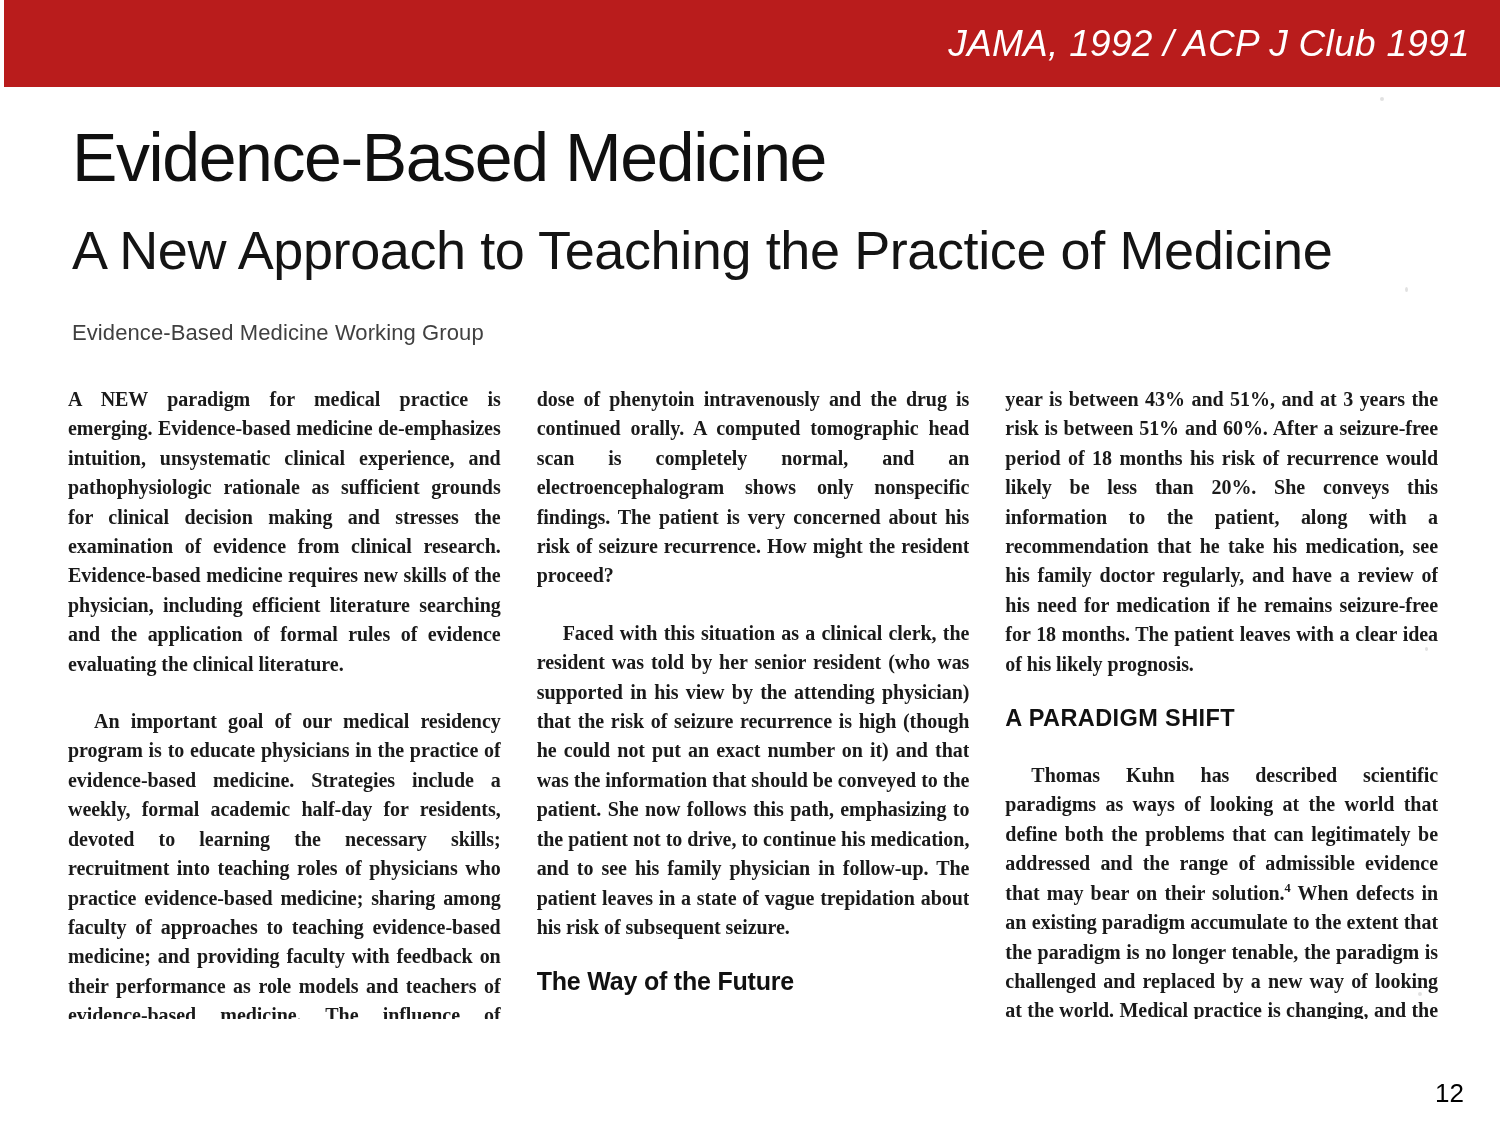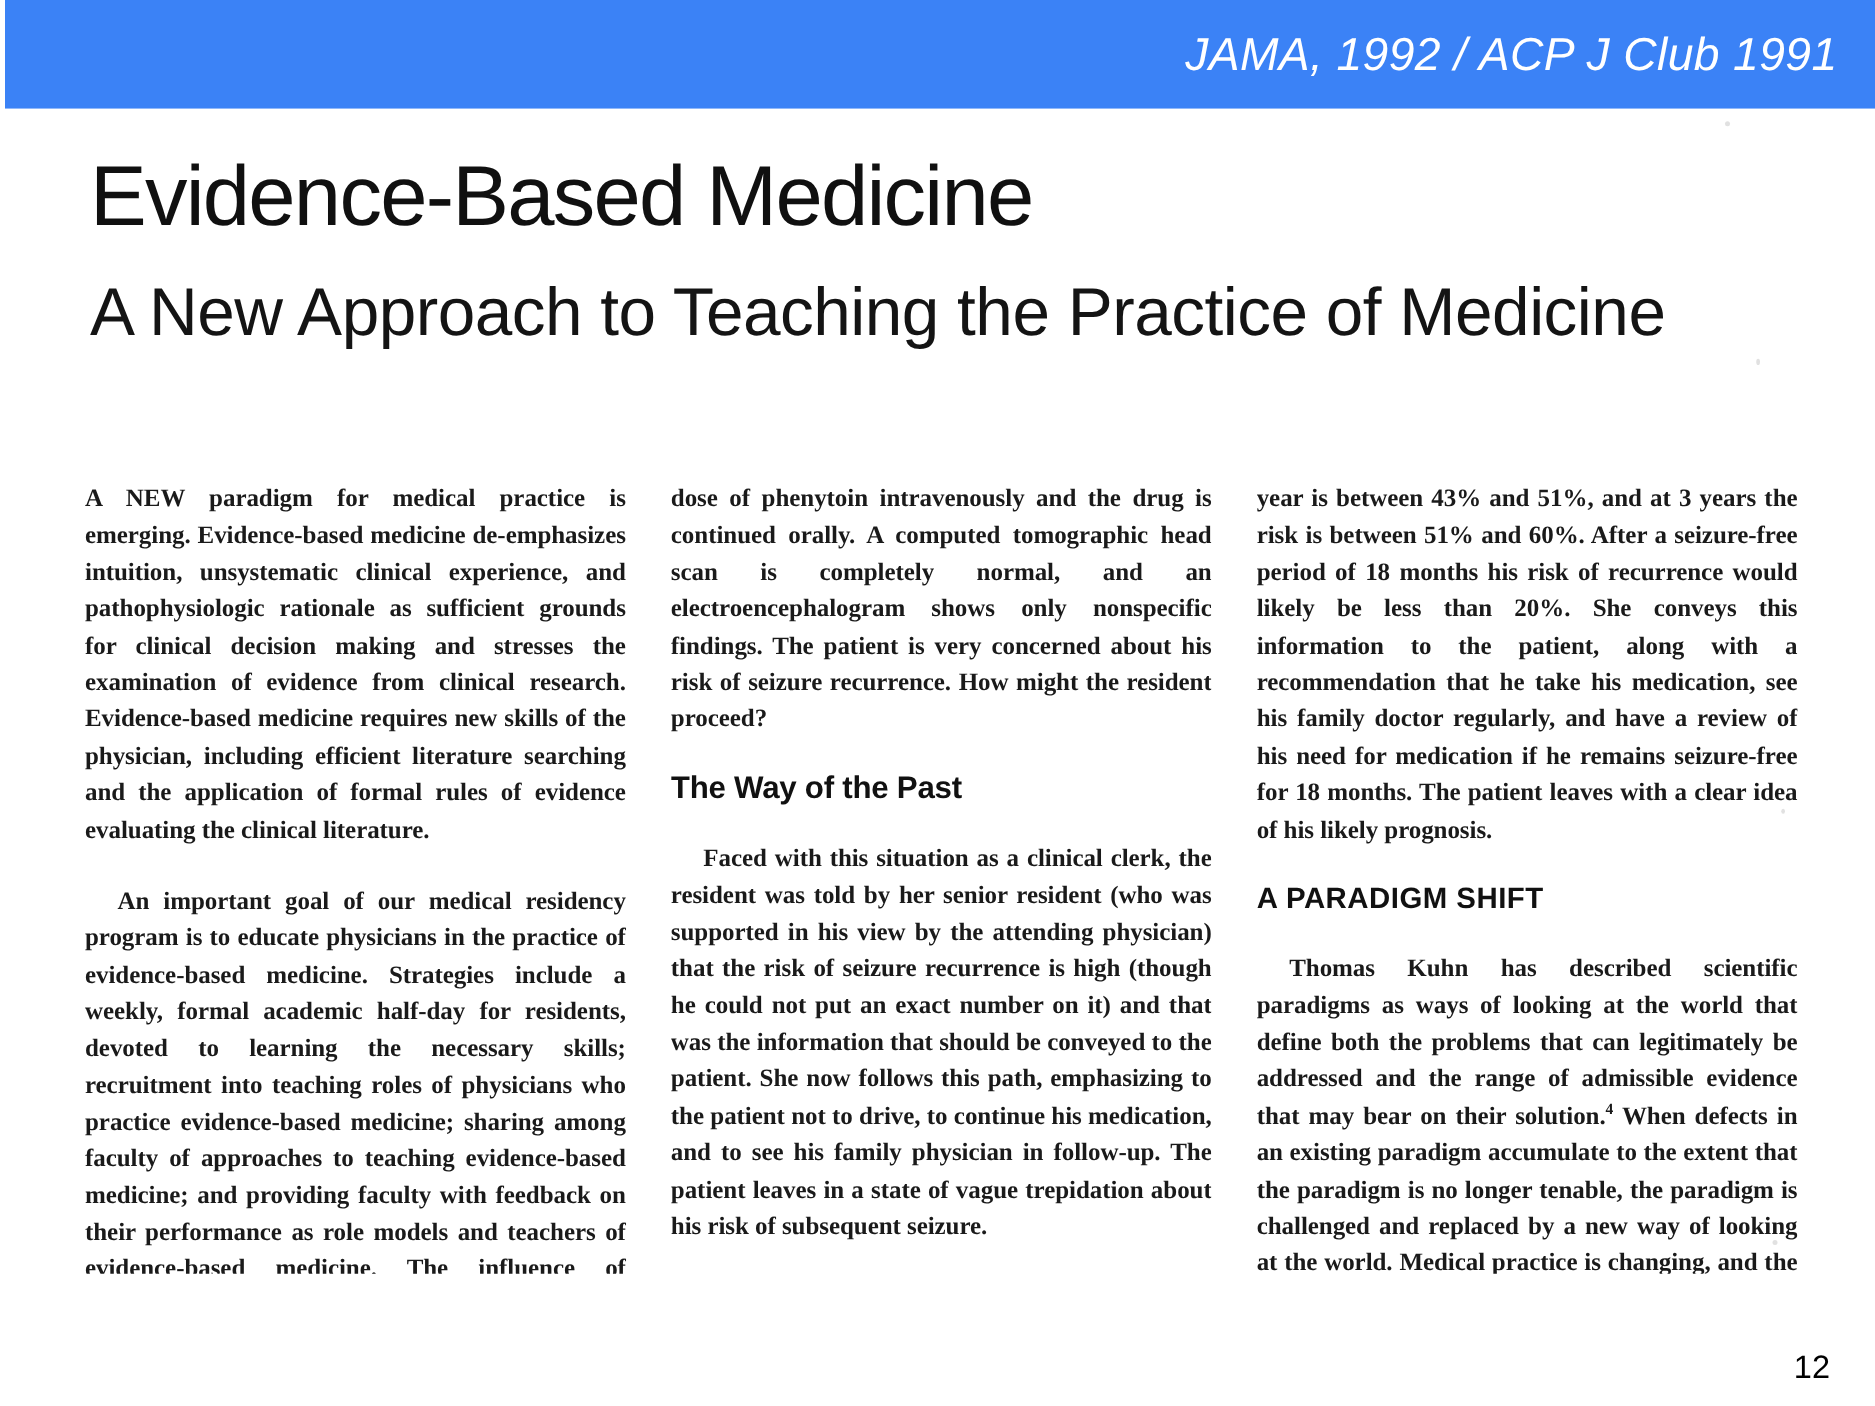--- a/index.html
+++ b/index.html
@@ -15,21 +15,21 @@
     position: relative;
   }
 
   
   #slide-header {
     position: absolute;
     left: 4px;
     top: 0;
     width: 1496px;
     height: 87px;
-    background: #3b82f6;
+    background: #b91c1c;
     display: flex;
     align-items: center;
     justify-content: flex-end;
     box-sizing: border-box;
     padding-right: 30px;
   }
   #slide-header .hdr-text {
     color: #ffffff;
     font-family: "Liberation Sans", sans-serif;
     font-style: italic;
@@ -164,31 +164,31 @@
 
   <div class="speck" style="left:1380px; top:10px; width:4px; height:4px;"></div>
   <div class="speck" style="left:1405px; top:200px; width:3px; height:5px;"></div>
   <div class="speck" style="left:1425px; top:560px; width:3px; height:4px;"></div>
   <div class="speck" style="left:1418px; top:905px; width:4px; height:4px;"></div>
 
   <div class="article-title">Evidence-Based Medicine</div>
 
   <div class="article-subtitle">A New Approach to Teaching the Practice of Medicine</div>
 
+  <div class="article-byline">Evidence-Based Medicine Working Group</div>
 
   <div id="columns">
 
     <div class="text-column">
       <p class="body-par">A NEW paradigm for medical practice is emerging. Evidence-based medicine de-emphasizes intuition, unsystematic clinical experience, and pathophysiologic rationale as sufficient grounds for clinical decision making and stresses the examination of evidence from clinical research. Evidence-based medicine requires new skills of the physician, including efficient literature searching and the application of formal rules of evidence evaluating the clinical literature.</p>
       <p class="body-par indent">An important goal of our medical residency program is to educate physicians in the practice of evidence-based medicine. Strategies include a weekly, formal academic half-day for residents, devoted to learning the necessary skills; recruitment into teaching roles of physicians who practice evidence-based medicine; sharing among faculty of approaches to teaching evidence-based medicine; and providing faculty with feedback on their performance as role models and teachers of evidence-based medicine. The influence of evidence-based medicine on clinical practice and medical education is increasing.</p>
     </div>
 
     <div class="text-column">
       <p class="body-par">dose of phenytoin intravenously and the drug is continued orally. A computed tomographic head scan is completely normal, and an electroencephalogram shows only nonspecific findings. The patient is very concerned about his risk of seizure recurrence. How might the resident proceed?</p>
-      <h3 class="sec-head">The Way of the Past</h3>
       <p class="body-par indent">Faced with this situation as a clinical clerk, the resident was told by her senior resident (who was supported in his view by the attending physician) that the risk of seizure recurrence is high (though he could not put an exact number on it) and that was the information that should be conveyed to the patient. She now follows this path, emphasizing to the patient not to drive, to continue his medication, and to see his family physician in follow-up. The patient leaves in a state of vague trepidation about his risk of subsequent seizure.</p>
       <h3 class="sec-head">The Way of the Future</h3>
 
     </div>
 
     <div class="text-column">
       <p class="body-par">year is between 43% and 51%, and at 3 years the risk is between 51% and 60%. After a seizure-free period of 18 months his risk of recurrence would likely be less than 20%. She conveys this information to the patient, along with a recommendation that he take his medication, see his family doctor regularly, and have a review of his need for medication if he remains seizure-free for 18 months. The patient leaves with a clear idea of his likely prognosis.</p>
       <h3 class="sec-head caps">A PARADIGM SHIFT</h3>
       <p class="body-par indent"><span>Thomas Kuhn has described scientific paradigms as ways of looking at the world that define both the problems that can legitimately be addressed and the range of admissible evidence that may bear on their solution.</span><sup>4</sup><span> When defects in an existing paradigm accumulate to the extent that the paradigm is no longer tenable, the paradigm is challenged and replaced by a new way of looking at the world. Medical practice is changing, and the change, which involves using the medical literature more effectively in guiding medical practice, is profound.</span></p>
     </div>

